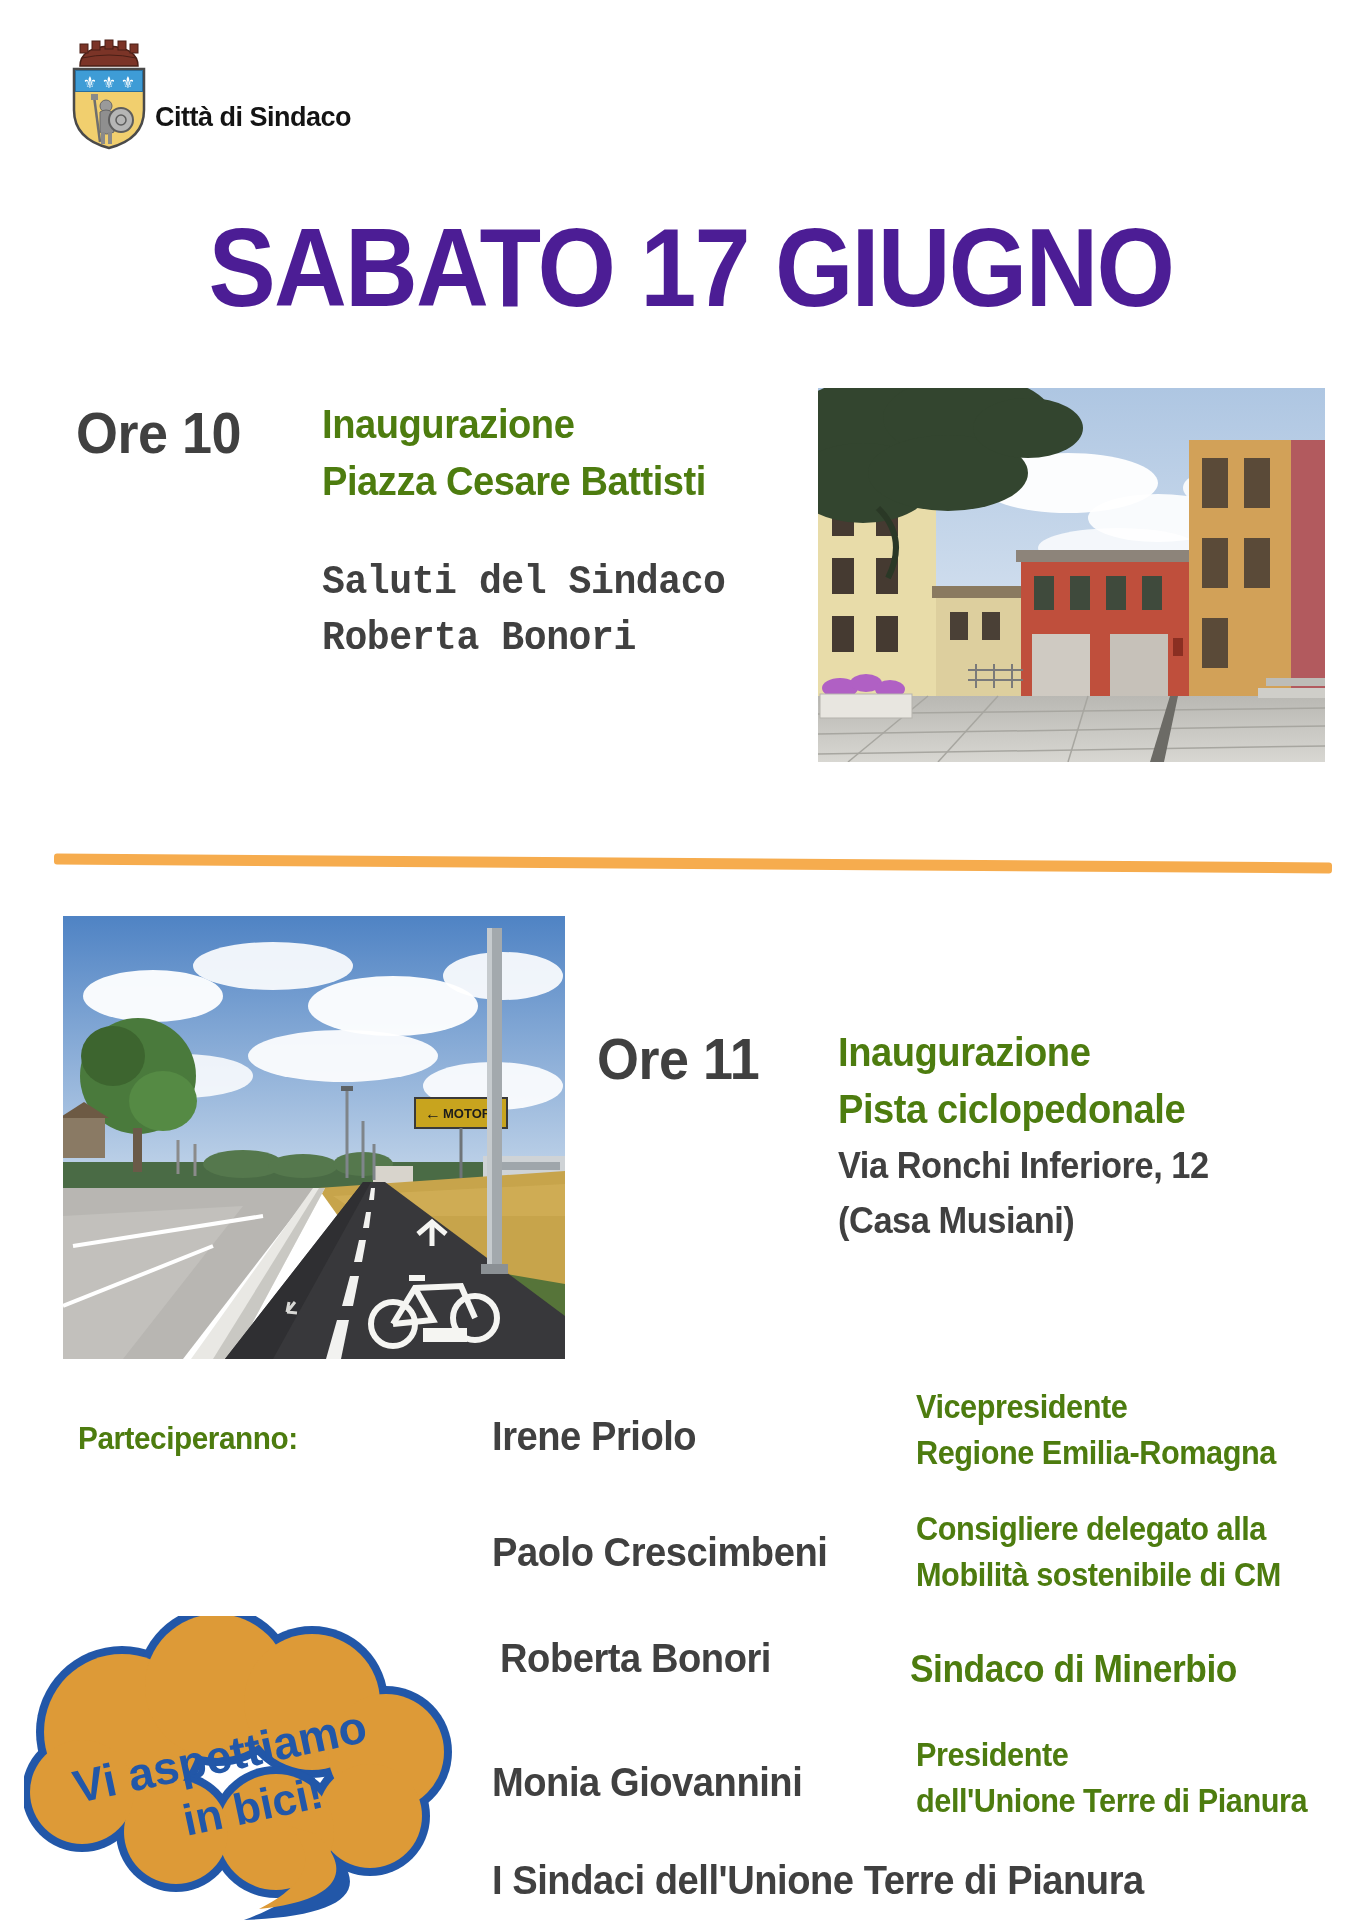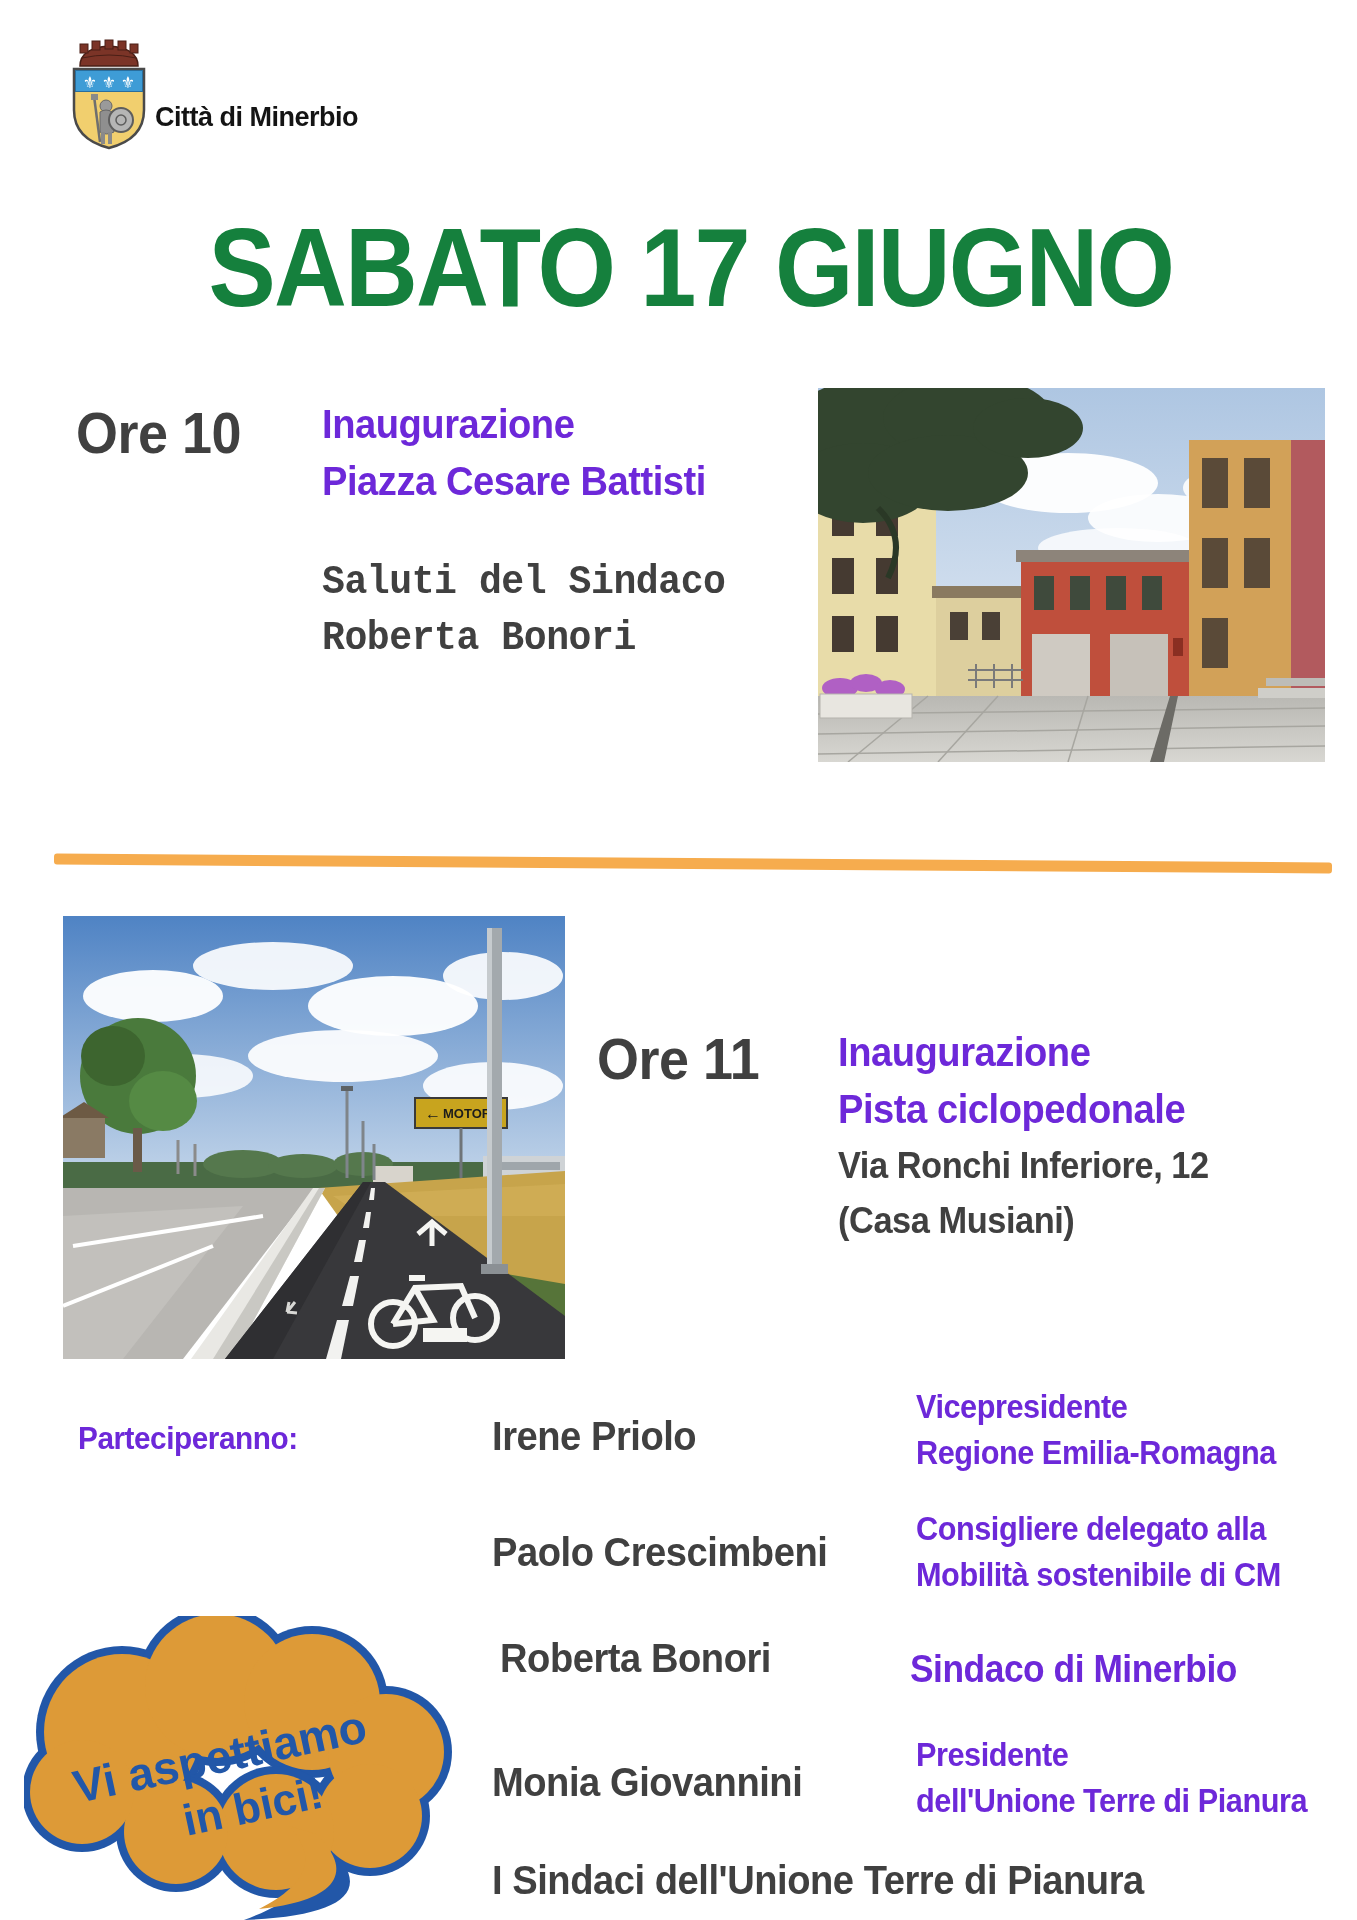--- a/index.html
+++ b/index.html
@@ -1,24 +1,24 @@
 <!DOCTYPE html>
 <html><head>
 <meta charset="utf-8">
 <style>
   html,body{margin:0;padding:0;background:#ffffff;}
   body{width:1357px;height:1920px;position:relative;overflow:hidden;
        font-family:"Liberation Sans",sans-serif;}
   .abs{position:absolute;}
-  .blue{color:#6d28d9;}
+  .blue{color:#4d7c0f;}
   .orange{color:#404040;}
   .b{font-weight:bold;}
   .cond{display:inline-block;transform:scaleX(.93);transform-origin:left top;letter-spacing:-.5px;}
   #page-title{left:0;right:0;top:212px;text-align:center;font-size:112px;line-height:1;
-              font-weight:bold;color:#15803d;padding-left:24px;}
+              font-weight:bold;color:#4c1d95;padding-left:24px;}
   #page-title .cond{transform:scaleX(.9);transform-origin:center top;letter-spacing:-2px;}
   .time{font-size:58px;line-height:1;}
   .ev-title{font-size:41px;line-height:57px;}
   .ev-sub{font-size:41px;line-height:56px;font-family:Liberation Mono, monospace;}
   .addr{font-size:37px;line-height:55px;}
   #divider{left:54px;top:858px;width:1278px;height:11px;background:#f6ac4e;
            transform:rotate(.4deg);border-radius:3px;}
   .p-label{font-size:32px;}
   .p-name{font-size:41px;line-height:1.1;}
   .p-role{font-size:33px;line-height:46px;margin-left:12px;}
@@ -53,21 +53,21 @@
       <rect x="25" y="58" width="7" height="6" fill="#8a8a8a"></rect>
       <circle cx="40" cy="70" r="6" fill="#9a9a9a" stroke="#666" stroke-width="1"></circle>
       <path d="M34,76 Q40,72 46,76 L48,96 Q40,100 34,96 Z" fill="#8f8f8f" stroke="#666" stroke-width="1"></path>
       <rect x="35" y="96" width="4" height="12" fill="#8a8a8a"></rect>
       <rect x="42" y="96" width="4" height="12" fill="#8a8a8a"></rect>
       <circle cx="55" cy="84" r="12" fill="#b5b5b5" stroke="#5d5d5d" stroke-width="2"></circle>
       <circle cx="55" cy="84" r="5" fill="none" stroke="#5d5d5d" stroke-width="1.5"></circle>
     </g>
   </g>
 </svg>
-<div id="city-name" class="abs" style="left:155px;top:102px">Città di Minerbio</div>
+<div id="city-name" class="abs" style="left:155px;top:102px">Città di Sindaco</div>
 
 <div id="page-title" class="abs">
   <span class="cond">SABATO 17 GIUGNO</span>
 </div>
 
 <div class="abs orange b time" style="left:76px;top:404px"><span class="cond">Ore 10</span></div>
 
 <div class="abs blue b ev-title" style="left:322px;top:396px">
   <span class="cond"><span>Inaugurazione</span><br>
   <span>Piazza Cesare Battisti</span></span>

